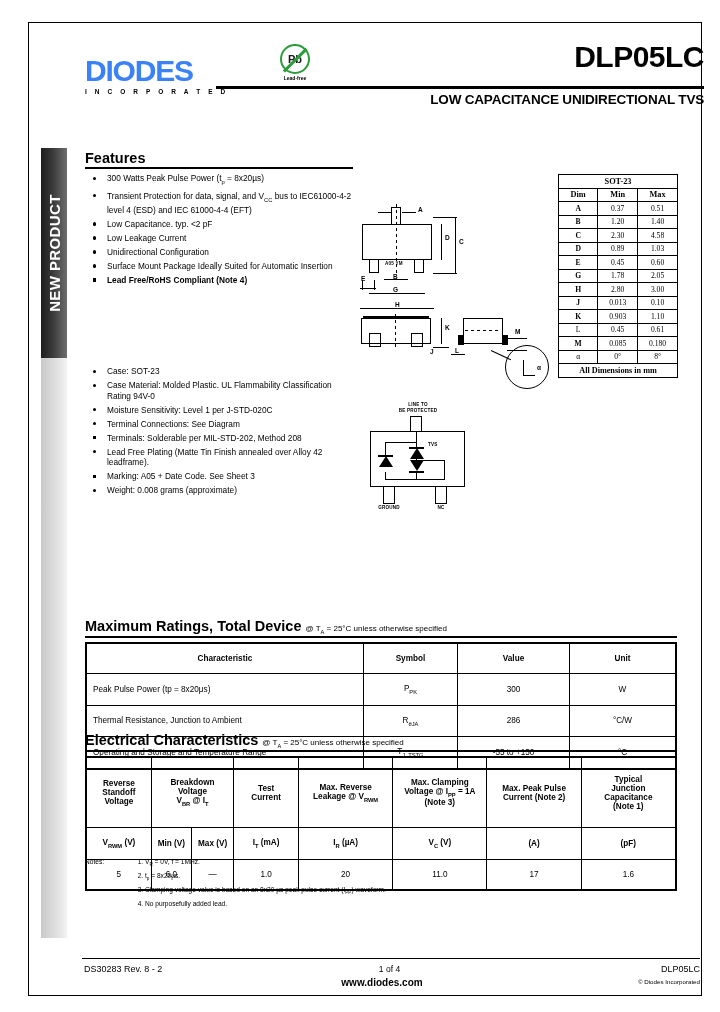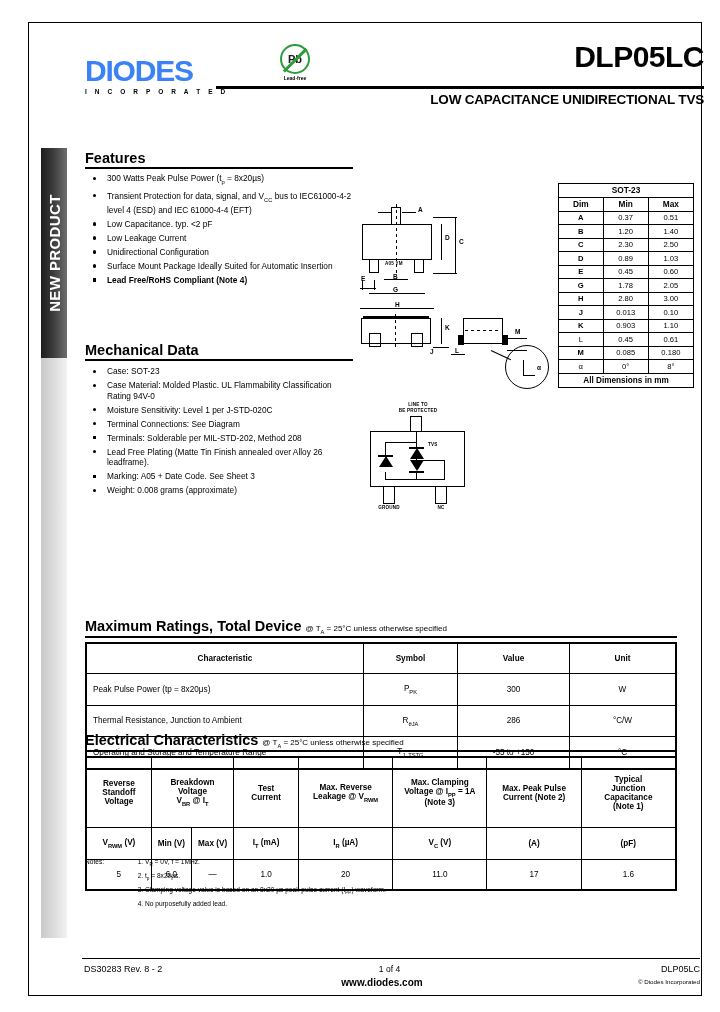--- a/index.html
+++ b/index.html
@@ -94,22 +94,22 @@
     content:""; position:absolute; left:8px; top:3.6px;
     width:3.2px; height:3.2px; background:#000; border-radius:50%;
   }
   ul.bul li.bold{ font-weight:bold; }
   ul.bul li.sq:before{ border-radius:0; }
 
   sub{ font-size:.7em; }
 
   
   .dimtable{
-    position:absolute; left:558px; top:183px; width:136px;
-    border-collapse:collapse; font-size:7.6px;
+    position:absolute; left:558px; top:174px; width:120px;
+    border-collapse:collapse; font-size:7.6px;font-family:Liberation Serif, serif;
   }
   .dimtable td, .dimtable th{
     border:1px solid #000; text-align:center; padding:1.4px 0; height:13.5px;
   }
   .dimtable .cap{ font-weight:bold; font-size:8.3px; }
   .dimtable .hdr{ font-weight:bold; font-size:8.3px; }
   .dimtable .dimcol{ font-weight:bold; width:33%; }
   .dimtable .allmm{ font-weight:bold; font-size:8.2px; padding:2px 0; }
 
   
@@ -180,28 +180,27 @@
   <ul class="bul" style="position:absolute; left:85px; top:173px; width:272px;">
     <li>300 Watts Peak Pulse Power (t<sub>p</sub> = 8x20µs)</li>
     <li>Transient Protection for data, signal, and V<sub>CC</sub> bus to IEC61000-4-2 level 4 (ESD) and IEC 61000-4-4 (EFT)</li>
     <li>Low Capacitance. typ. &lt;2 pF</li>
     <li>Low Leakage Current</li>
     <li>Unidirectional Configuration</li>
     <li>Surface Mount Package Ideally Suited for Automatic Insertion</li>
     <li class="bold sq">Lead Free/RoHS Compliant (Note 4)</li>
   </ul>
 
-  <div class="sec-head" style="left:85px; top:342px; width:268px;">Mechanical Data</div>
   <ul class="bul" style="position:absolute; left:85px; top:366px; width:272px;">
     <li>Case: SOT-23</li>
     <li>Case Material:  Molded Plastic.  UL Flammability Classification Rating 94V-0</li>
     <li>Moisture Sensitivity:  Level 1 per J-STD-020C</li>
     <li>Terminal Connections: See Diagram</li>
     <li class="sq">Terminals: Solderable per MIL-STD-202, Method 208</li>
-    <li>Lead Free Plating (Matte Tin Finish annealed over Alloy 26 leadframe).</li>
+    <li>Lead Free Plating (Matte Tin Finish annealed over Alloy 42 leadframe).</li>
     <li class="sq">Marking: A05 + Date Code. See Sheet 3</li>
     <li>Weight: 0.008 grams (approximate)</li>
   </ul>
 
   <table class="dimtable">
     <tbody>
         <tr>
           <td class="cap" colspan="3">SOT-23</td>
         </tr>
     <tr>
@@ -215,21 +214,21 @@
           <td>0.51</td>
         </tr>
     <tr>
           <td class="dimcol">B</td>
           <td>1.20</td>
           <td>1.40</td>
         </tr>
     <tr>
           <td class="dimcol">C</td>
           <td>2.30</td>
-          <td>2.50</td>
+          <td>4.58</td>
         </tr>
     <tr>
           <td class="dimcol">D</td>
           <td>0.89</td>
           <td>1.03</td>
         </tr>
     <tr>
           <td class="dimcol">E</td>
           <td>0.45</td>
           <td>0.60</td>

